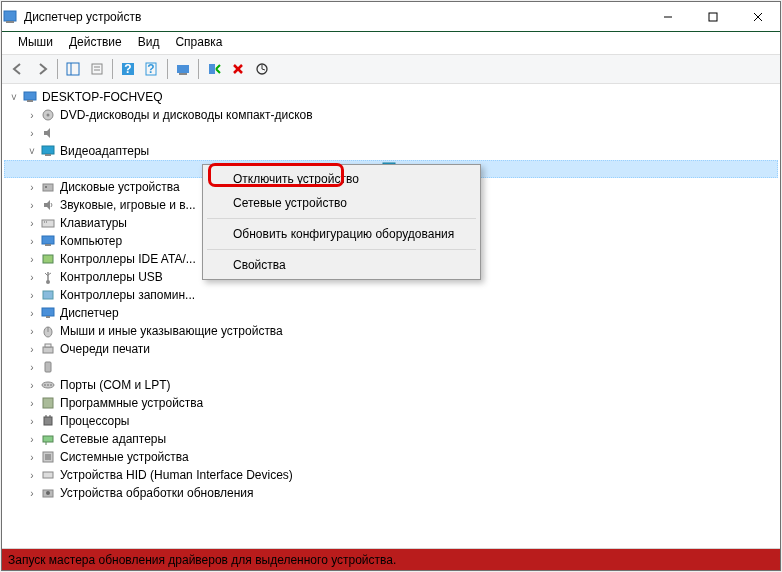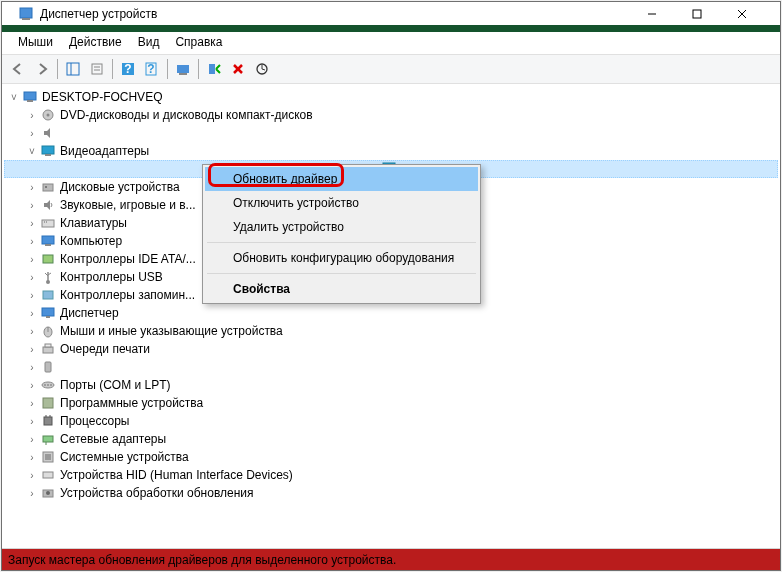--- a/index.html
+++ b/index.html
@@ -1,18 +1,18 @@
 <!DOCTYPE html>
 <html><head>
 <meta charset="utf-8">
 <style>
 * { margin: 0; padding: 0; box-sizing: border-box; font-family: 'Segoe UI', Tahoma, sans-serif; font-size: 12px; }
 body { background: #f0f0f0; width: 782px; height: 572px; overflow: hidden; }
 .window { width: 780px; height: 570px; background: white; border: 1px solid #707070; display: flex; flex-direction: column; margin: 1px; }
-.titlebar { height: 30px; background: white; display: flex; align-items: center; padding: 0 16px; border-bottom: 7px solid #14532d; }
+.titlebar { height: 30px; background: white; display: flex; align-items: center; padding: 0 0; border-bottom: 1px solid #14532d; }
 .titlebar-icon { width: 16px; height: 16px; margin-right: 6px; }
 .titlebar-title { flex: 1; font-size: 12px; }
 .titlebar-buttons { display: flex; }
 .winbtn { width: 45px; height: 30px; display: flex; align-items: center; justify-content: center; color: #000; }
 .menubar { height: 22px; background: white; display: flex; padding: 0 8px; }
 .menu-item { padding: 3px 8px; cursor: pointer; }
 .toolbar { height: 30px; background: #f5f6f7; border-top: 1px solid #e0e0e0; border-bottom: 1px solid #e0e0e0; display: flex; align-items: center; padding: 0 4px; }
 .tool-btn { width: 22px; height: 22px; margin: 0 1px; display: flex; align-items: center; justify-content: center; border: 1px solid transparent; }
 .tool-sep { width: 1px; height: 20px; background: #aaa; margin: 0 3px; }
 .content { flex: 1; overflow: auto; padding: 4px 2px; background: white; position: relative; }
@@ -382,27 +382,26 @@
         <span class="node-icon">
           <svg width="14" height="14">
             <rect x="2" y="4" width="10" height="7" fill="#bbb" stroke="#888"></rect>
             <circle cx="7" cy="7" r="2" fill="#666"></circle>
           </svg>
         </span>
         <span class="node-label">Устройства обработки обновления</span>
       </div>
 
     <div class="context-menu" style="left: 200px; top: 80px;">
-      <div class="ctx-item highlighted">Обновить драйвер</div>
       <div class="ctx-item">Отключить устройство</div>
-      <div class="ctx-item">Удалить устройство</div>
+      <div class="ctx-item">Сетевые устройство</div>
       <div class="ctx-sep"></div>
       <div class="ctx-item">Обновить конфигурацию оборудования</div>
       <div class="ctx-sep"></div>
-      <div class="ctx-item" style="font-weight:bold">Свойства</div>
+      <div class="ctx-item" style="font-weight:normal">Свойства</div>
     </div>
 
     <div class="red-highlight" style="left:206px; top:79px; width:136px; height:24px;"></div>
   </div>
 
   <div class="statusbar">
     <span>Запуск мастера обновления драйверов для выделенного устройства.</span>
   </div>
 </div>
 

